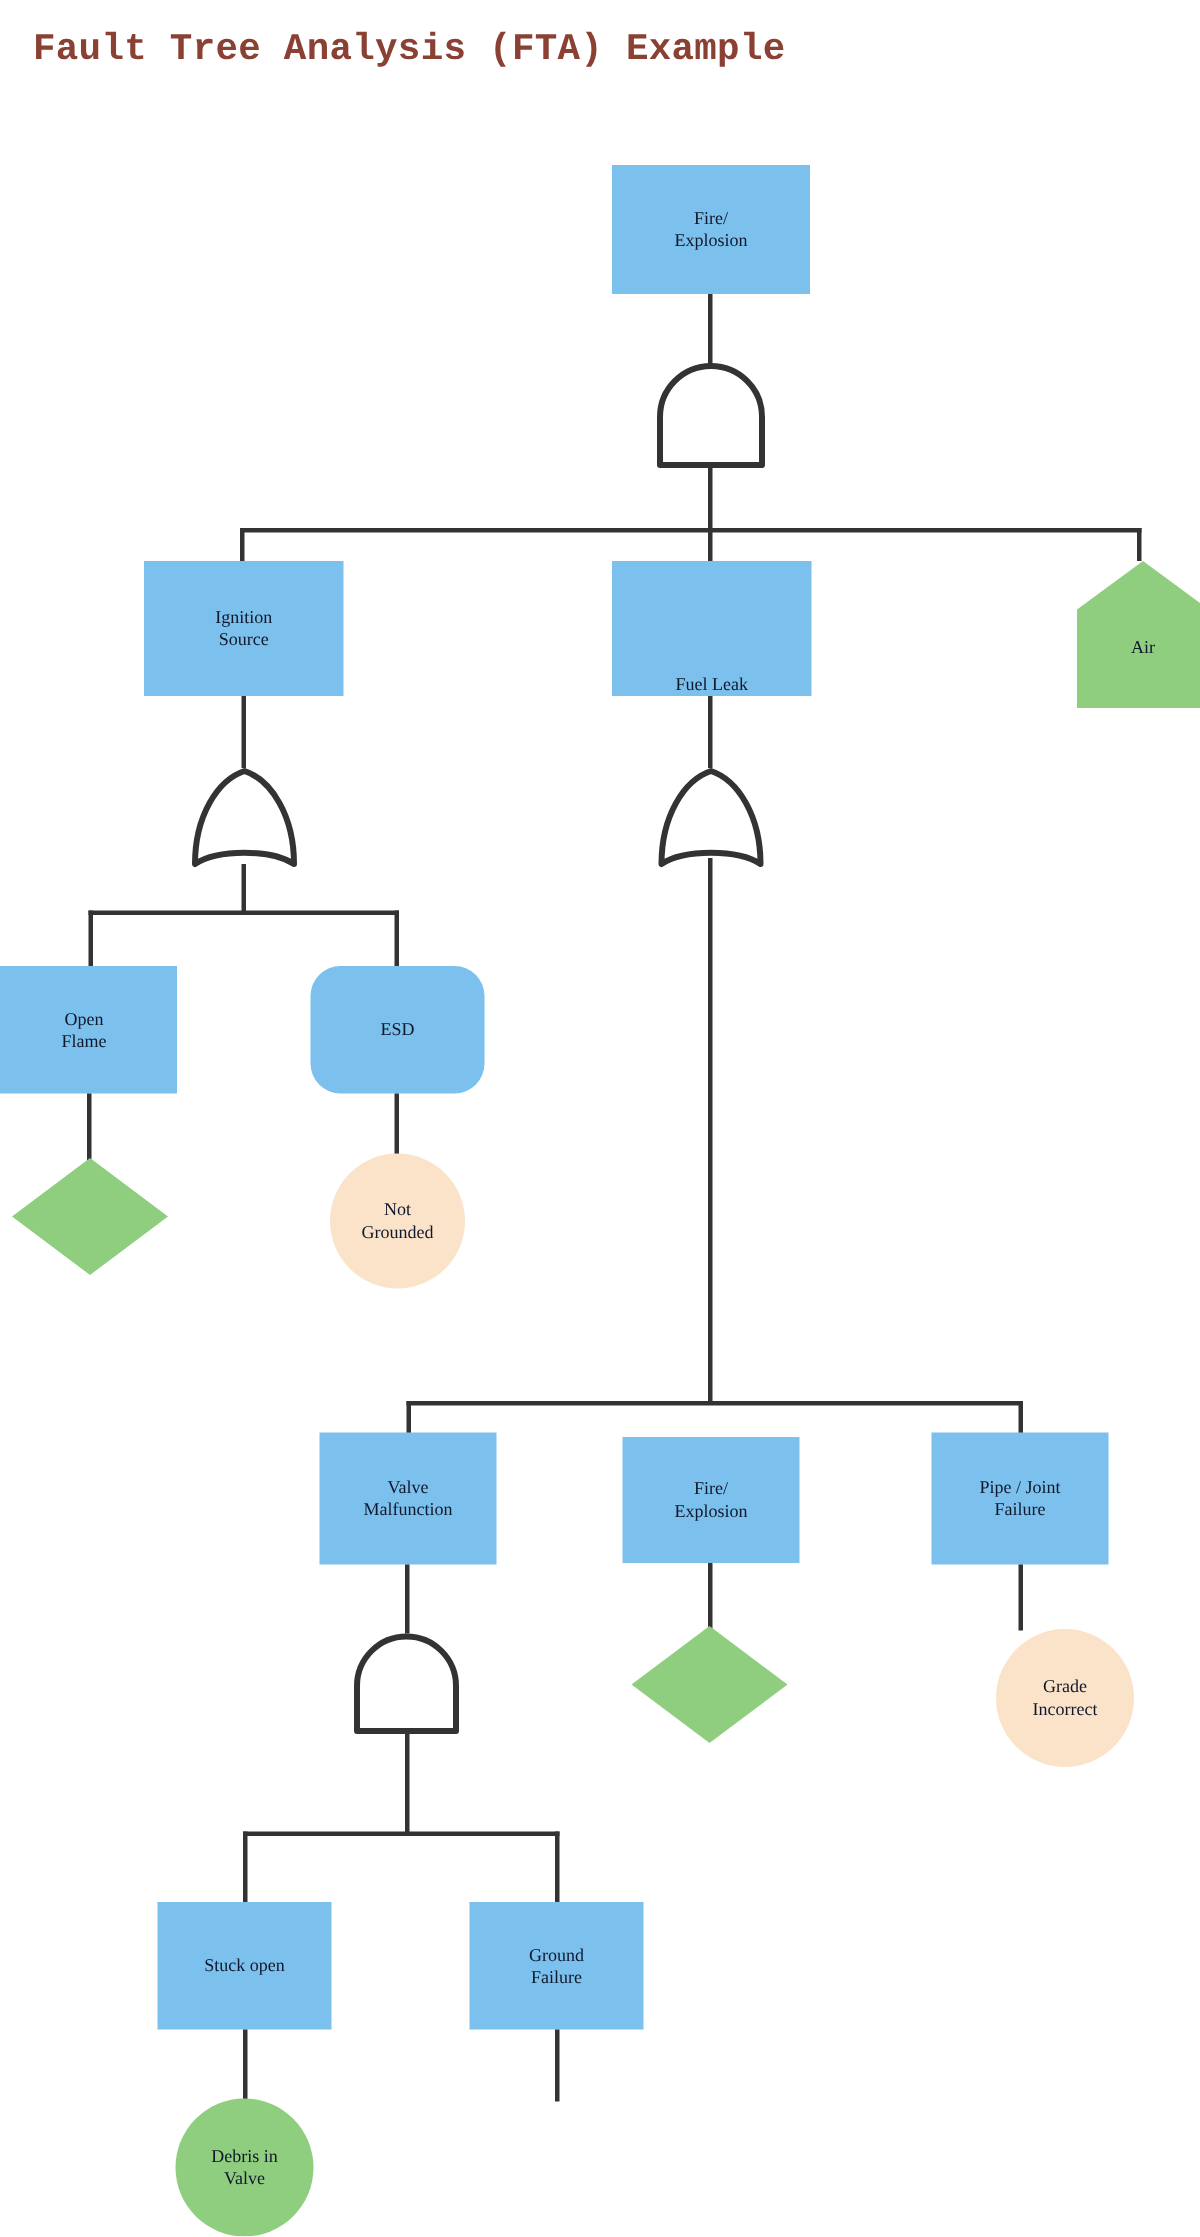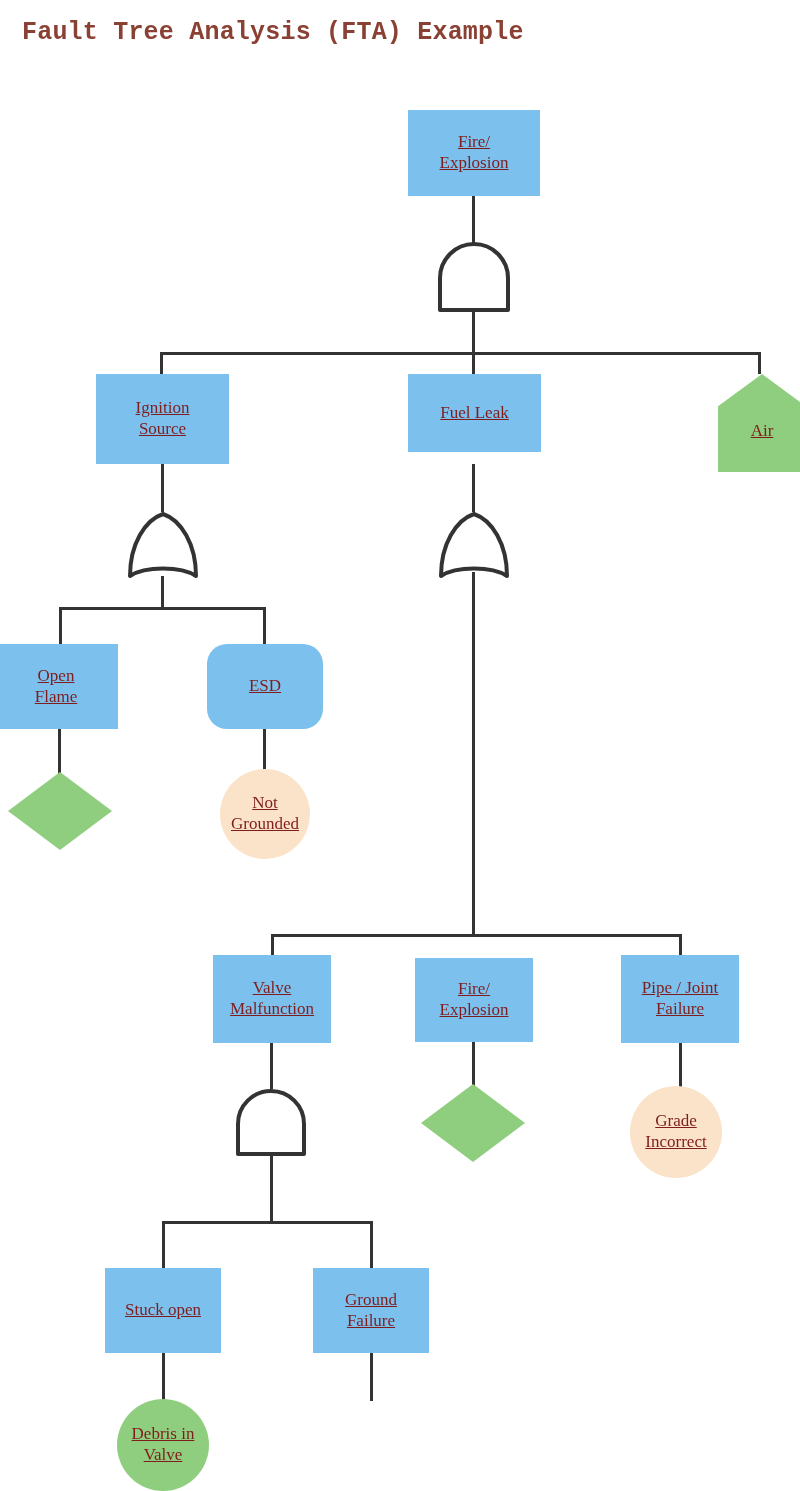--- a/index.html
+++ b/index.html
@@ -26,24 +26,23 @@
     letter-spacing: 0.2px;
     white-space: nowrap;
   }
   .node {
     position: absolute;
     box-sizing: border-box;
     display: flex;
     align-items: center;
     justify-content: center;
     text-align: center;
-    color: #7f1d1d;
-    font-size: 17px;
+    color: #0f172a;
+    font-size: 12px;
     line-height: 1.22;
-    text-decoration: underline;
   }
   .node .lbl {
     display: block;
     padding: 0 4px;
     white-space: pre-line;
   }
   .rect   { background: #7CC1EE; }
   .circle { border-radius: 50%; }
   .peach  { background: #FBE3C9; text-align: center; }
   .greenc { background: #90CE7F; justify-content: center; }
@@ -85,21 +84,21 @@
   <div class="line hline" style="left:160px; top:352px; width:601px; height:3px;"></div>
   <div class="line vline" style="left:160px; top:352px; width:3px; height:22px;"></div>
   <div class="line vline" style="left:472px; top:352px; width:3px; height:22px;"></div>
   <div class="line vline" style="left:758px; top:352px; width:3px; height:22px;"></div>
 
   <div class="node rect" style="left:96px; top:374px; width:133px; height:90px;justify-content:center;">
     <span class="lbl">Ignition
 Source</span>
   </div>
 
-  <div class="node rect" style="left:408px; top:374px; width:133px; height:78px;">
+  <div class="node rect" style="left:408px; top:374px; width:133px; height:90px;align-items:flex-end;">
     <span class="lbl">Fuel Leak</span>
   </div>
 
   <div class="node house" style="left:718px; top:374px; width:88px; height:98px;">
     <span class="lbl" style="margin-top:16px;">Air</span>
   </div>
 
   <div class="line vline" style="left:161px; top:464px; width:3px; height:48px;"></div>
 
   <div class="gate" style="left:125px; top:510px;">
@@ -160,21 +159,21 @@
     <span class="lbl">Pipe / Joint
 Failure</span>
   </div>
 
   <div class="line vline" style="left:472px; top:1042px; width:3px; height:44px;"></div>
   <div class="node diamond" style="left:421px; top:1084px; width:104px; height:78px;">
     <span class="lbl"></span>
   </div>
 
   <div class="line vline" style="left:679px; top:1043px; width:3px; height:44px;"></div>
-  <div class="node circle peach" style="left:630px; top:1086px; width:92px; height:92px;">
+  <div class="node circle peach" style="left:664px; top:1086px; width:92px; height:92px;">
     <span class="lbl">Grade
 Incorrect</span>
   </div>
 
   <div class="line vline" style="left:270px; top:1043px; width:3px; height:46px;"></div>
 
   <div class="gate" style="left:233px; top:1088px;">
     <svg width="76" height="70" viewBox="0 0 76 70">
       <path d="M5 66 L5 36 A33 33 0 0 1 71 36 L71 66 Z" fill="#ffffff" stroke="#333333" stroke-width="4" stroke-linejoin="round"></path>
     </svg>

